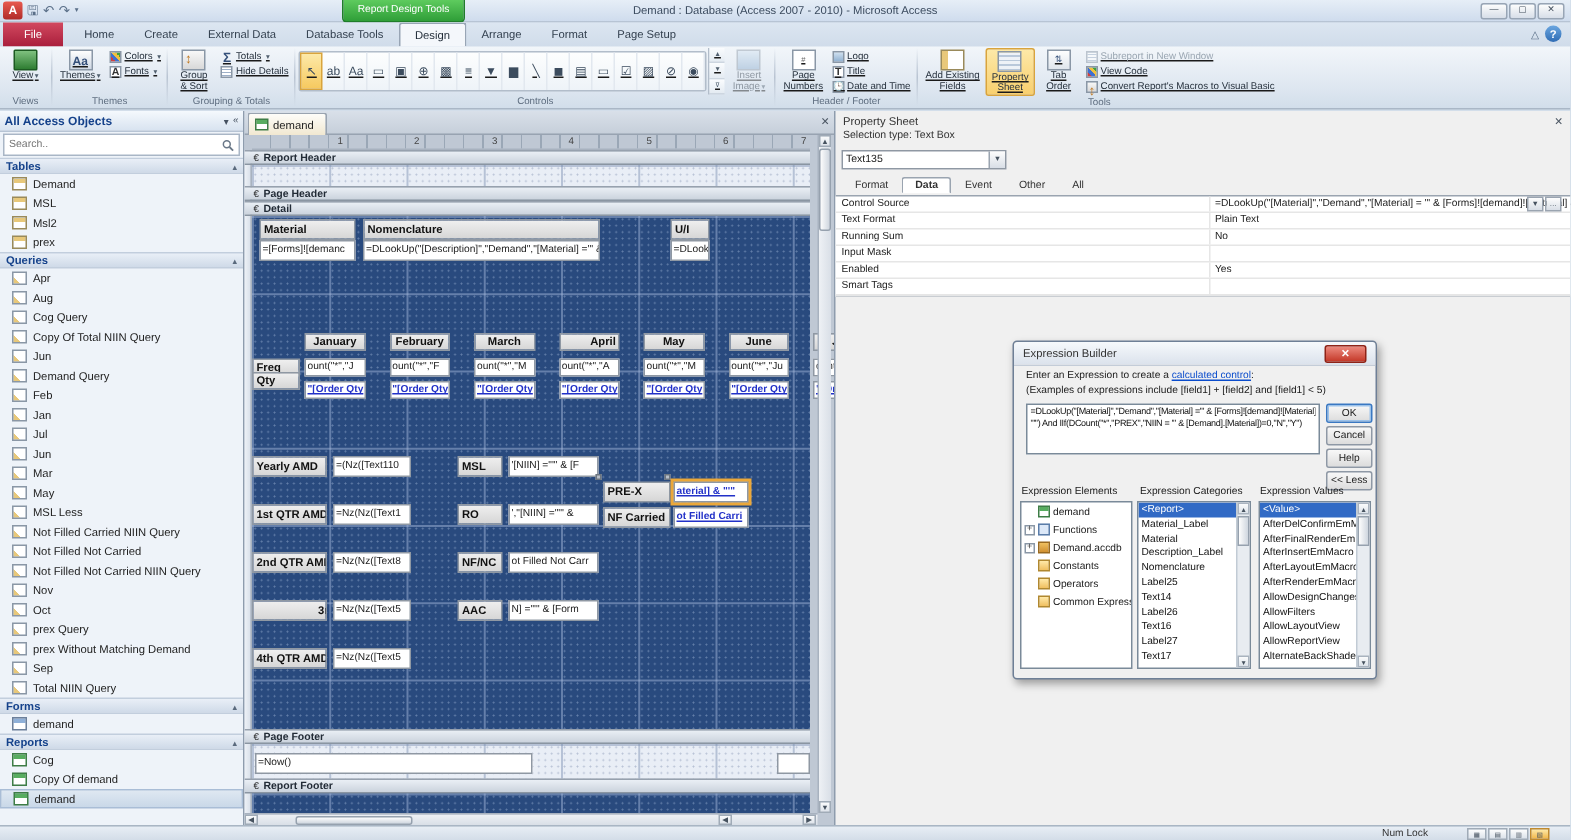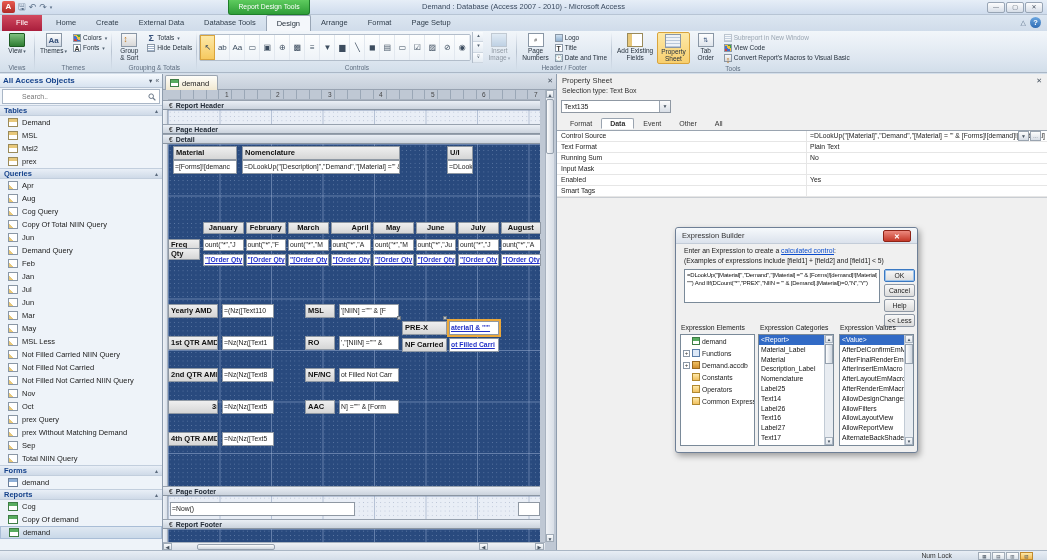--- a/index.html
+++ b/index.html
@@ -30,21 +30,21 @@
   .rtab.active { background:#f4f7fb; border:1px solid #98a5b5; border-bottom:none; border-radius:2px 2px 0 0; line-height:15px; color:#1f2a36; }
   .tabrow-right { position:absolute; right:6px; top:2px; display:flex; gap:4px; align-items:center; }
   .collapse-caret { font-size:7px; color:#5a6f88; }
   .helpbtn { width:11px; height:11px; border-radius:50%; background:linear-gradient(#6aa6e0,#2f6cb4); color:#fff;
     font-size:7.5px; font-weight:bold; text-align:center; line-height:11px; }
 
   
   .ribbon { position:absolute; left:0; top:31px; width:1047px; height:42px;
     background:linear-gradient(#f2f6fa,#dde6f0 70%,#d2deea); border-bottom:1px solid #aab7c6; display:flex; }
   .rgroup { display:flex; flex-direction:column; padding:1px 2px 0 2px; position:relative; }
-  .rgroup .gbody { flex:1; display:flex; align-items:stretch; gap:1px; }
+  .rgroup .gbody { flex:1; display:flex; align-items:stretch; gap:1px;text-decoration:underline; }
   .rgroup .gcap { height:9px; font-size:6.5px; color:#5f6e80; text-align:center; line-height:9px; white-space:nowrap; }
   .gsep { width:1px; background:linear-gradient(transparent,#b9c4d2,transparent); margin:1px 0; }
   .bigbtn { display:flex; flex-direction:column; align-items:center; justify-content:flex-start; padding:1px 3px;
     border-radius:2px; min-width:30px; }
   .bigbtn .bicon { width:16px; height:14px; margin-bottom:1px; }
   .bigbtn .blabel { font-size:6.5px; color:#26313d; text-align:center; line-height:6.5px; white-space:pre-line; }
   .bigbtn.hl { background:linear-gradient(#fde9a8,#f8cf6e); border:1px solid #d9a43c; }
   .smallcol { display:flex; flex-direction:column; justify-content:flex-start; gap:1px; padding-top:1px; }
   .smallbtn { display:flex; align-items:center; gap:2px; font-size:6.5px; color:#26313d; white-space:nowrap; padding:0 2px; height:9px; }
   .smallbtn .sicon { width:8px; height:8px; flex:none; }
@@ -74,21 +74,21 @@
   .gscroll { width:11px; display:flex; flex-direction:column; border-left:1px solid #b2bdca; }
   .gscroll div { flex:1; font-size:4.5px; text-align:center; color:#51606f; line-height:8px; background:linear-gradient(#fafcfe,#e4ebf2); border-bottom:1px solid #cdd6e0; }
 
   
   .nav { position:absolute; left:0; top:74px; width:163px; height:476px; background:#eef3f9; border-right:1px solid #8e9cad; display:flex; flex-direction:column; }
   .nav-head { height:14px; background:linear-gradient(#f5f9fd,#d8e3f0); border-bottom:1px solid #b7c4d4;
     display:flex; align-items:center; padding:0 3px; }
   .nav-head .t { flex:1; font-size:8px; font-weight:bold; color:#15428b; }
   .nav-head .b { font-size:6.5px; color:#44506077; margin-left:3px; color:#445060; }
   .nav-search { height:15px; margin:1px 2px; background:#fff; border:1px solid #a9b6c6; display:flex; align-items:center; padding:0 3px; }
-  .nav-search input { flex:1; border:none; outline:none; font-size:7px; color:#777; font-family:inherit; background:transparent;margin-left:16px; }
+  .nav-search input { flex:1; border:none; outline:none; font-size:7px; color:#777; font-family:inherit; background:transparent; }
   .nav-body { flex:1; overflow:hidden; }
   .nav-sec { height:11px; background:linear-gradient(#e9eff7,#cfdae8); border-top:1px solid #c2cedd; border-bottom:1px solid #c2cedd;
     display:flex; align-items:center; padding:0 4px; }
   .nav-sec .t { flex:1; font-size:7.5px; font-weight:bold; color:#15428b; }
   .nav-sec .ch { font-size:6px; color:#5a6a7d; }
   .nav-item { height:13px; display:flex; align-items:center; gap:4px; padding-left:8px; font-size:7.5px; color:#222; white-space:nowrap; }
   .nav-item.sel { background:linear-gradient(#dfe8f2,#c9d8e8); border:1px solid #a9bdd6; height:13px; }
   .nico { width:10px; height:9px; flex:none; border:1px solid #9a8a5a; background:linear-gradient(#e8c87a 3px,#fff 3px);
     background-clip:padding-box; }
   .nico.q { border-color:#8a97a6; background:linear-gradient(45deg,#e8c87a 30%,#fff 30%); }
@@ -121,21 +121,21 @@
       linear-gradient(rgba(160,180,215,.5) 1px, transparent 1px),
       linear-gradient(90deg, rgba(160,180,215,.5) 1px, transparent 1px),
       radial-gradient(rgba(170,190,220,.45) .5px, transparent .8px);
     background-size:51.5px 51.5px,51.5px 51.5px,4.3px 4.3px; }
   .lbl { position:absolute; background:linear-gradient(#efefef,#d6d6d6); border:1px solid #8f98a3; color:#111;
     font-weight:bold; font-size:7.5px; height:14px; line-height:12px; padding:0 2px; white-space:nowrap; overflow:hidden; }
   .lbl.ctr { text-align:center; }
   .tbx { position:absolute; background:#fff; border:1px solid #8f98a3; color:#222; font-size:6.8px; height:14px;
     line-height:12px; padding:0 1px; white-space:nowrap; overflow:hidden; }
   .tbx.link { color:#2231c8; text-decoration:underline; font-weight:bold; }
-  .flexrow { position:absolute; display:flex; gap:2px; }
+  .flexrow { position:absolute; display:flex; gap:16px; }
   .flexrow .c { flex:none; width:40.5px; position:static; }
   .flexcol { position:absolute; display:flex; flex-direction:column; gap:18px; }
   .flexcol .r { display:flex; gap:4px; position:static; }
   .flexcol .r .lbl, .flexcol .r .tbx { position:static; }
   .selbox { outline:2px solid #eba83a; }
   .handle { position:absolute; width:4px; height:4px; background:#b9c0c9; border:1px solid #6e7780; }
   .hscroll { position:absolute; left:0; bottom:0; width:382px; height:8px; background:linear-gradient(#eef1f5,#d9dfe7); border-top:1px solid #a8b2bf; }
   .hthumb { position:absolute; left:34px; top:1px; width:78px; height:6px; background:linear-gradient(#fdfdfd,#cfd6df); border:1px solid #96a1ae; border-radius:2px; }
   .harrow { position:absolute; top:0; width:9px; height:7px; font-size:5px; text-align:center; line-height:7px; color:#46525f;
     background:linear-gradient(#fafbfc,#dde3ea); border:1px solid #a0abb7; }

